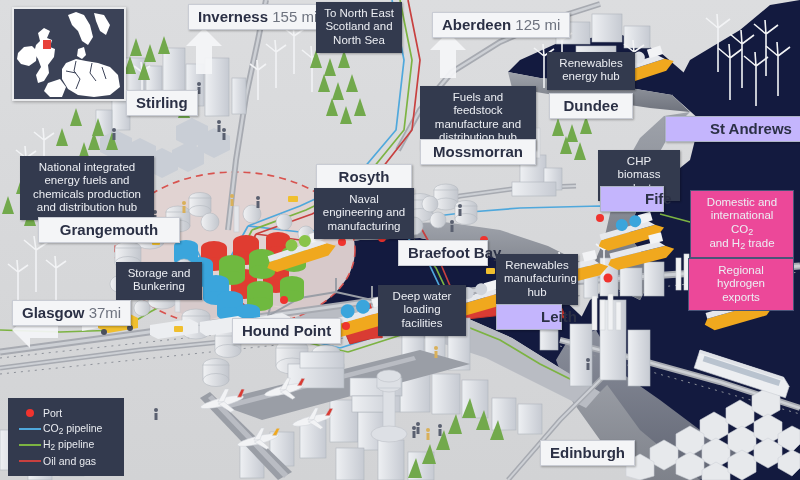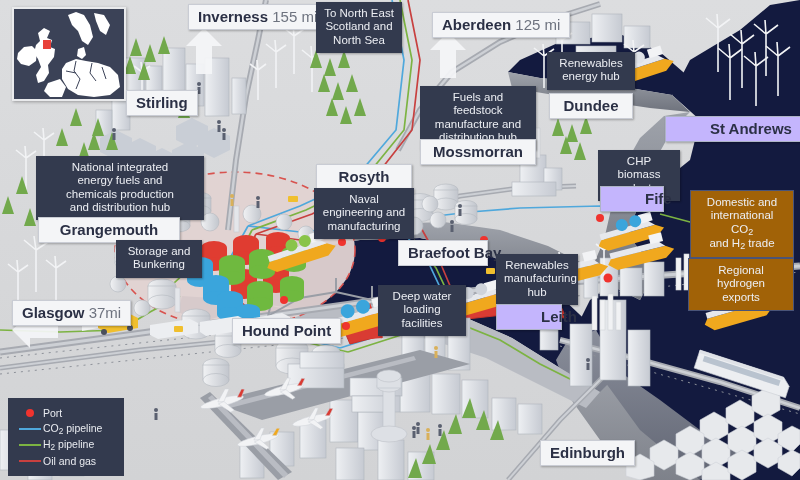--- a/index.html
+++ b/index.html
@@ -10,21 +10,21 @@
 
   
   .lbl{position:absolute;box-sizing:border-box;text-align:center;line-height:1.16;}
   .place{background:#f4f5f7;color:#2b3045;font-size:15px;font-weight:700;
          padding:3px 9px 4px;border:1px solid #c9ccd4;
          box-shadow:1px 1px 2px rgba(0,0,0,.28);white-space:nowrap;}
   .place .dist{font-weight:400;color:#6e737f;}
   .place.blue{background:#c4b5fd;border-color:#aeb4c6;padding-left:44px;}
   .desc{background:#333a4e;color:#eceef3;font-size:11.5px;font-weight:400;
         padding:5px 8px 6px;box-shadow:1px 1px 2px rgba(0,0,0,.3);}
-  .desc.onsea{background:#a16207;border:1px solid #4a5478;box-shadow:none;}
+  .desc.onsea{background:#ec4899;border:1px solid #4a5478;box-shadow:none;}
   sub{font-size:78%;vertical-align:-2px;}
 
   
   #legend{position:absolute;left:8px;top:398px;width:116px;background:#333a4e;
           padding:7px 8px 8px 9px;box-sizing:border-box;}
   #legend .row{display:flex;align-items:center;height:15px;}
   #legend .row+.row{margin-top:1px;}
   #legend .key{width:26px;flex:0 0 26px;display:flex;align-items:center;justify-content:center;}
   #legend .dot{width:8px;height:8px;border-radius:50%;background:#f0332e;}
   #legend .line{width:22px;height:2px;}
@@ -779,40 +779,40 @@
   <div class="lbl place blue" style="left:600px;top:186px;width:64px;">
     <span>Fife</span>
   </div>
 
   <div class="lbl desc onsea" style="left:690px;top:190px;width:104px;">
     <div>Domestic and</div>
     <div><span>international CO</span><sub>2</sub></div>
     <div><span>and H</span><sub>2</sub><span> trade</span></div>
   </div>
 
-  <div class="lbl desc" style="left:36px;top:156px;width:168px;">
+  <div class="lbl desc" style="left:20px;top:156px;width:134px;">
     <span style="white-space:pre-line;">National integrated
 energy fuels and
 chemicals production
 and distribution hub</span>
   </div>
   <div class="lbl place" style="left:38px;top:217px;width:142px;">
     <span>Grangemouth</span>
   </div>
 
   <div class="lbl place" style="left:316px;top:164px;width:96px;">
     <span>Rosyth</span>
   </div>
   <div class="lbl desc" style="left:314px;top:188px;width:100px;">
     <span style="white-space:pre-line;">Naval
 engineering and
 manufacturing</span>
   </div>
 
-  <div class="lbl desc" style="left:116px;top:240px;width:86px;">
+  <div class="lbl desc" style="left:116px;top:262px;width:86px;">
     <span style="white-space:pre-line;">Storage and
 Bunkering</span>
   </div>
 
   <div class="lbl desc" style="left:378px;top:285px;width:88px;">
     <span style="white-space:pre-line;">Deep water
 loading facilities</span>
   </div>
 
   <div class="lbl place" style="left:398px;top:240px;width:90px;">

